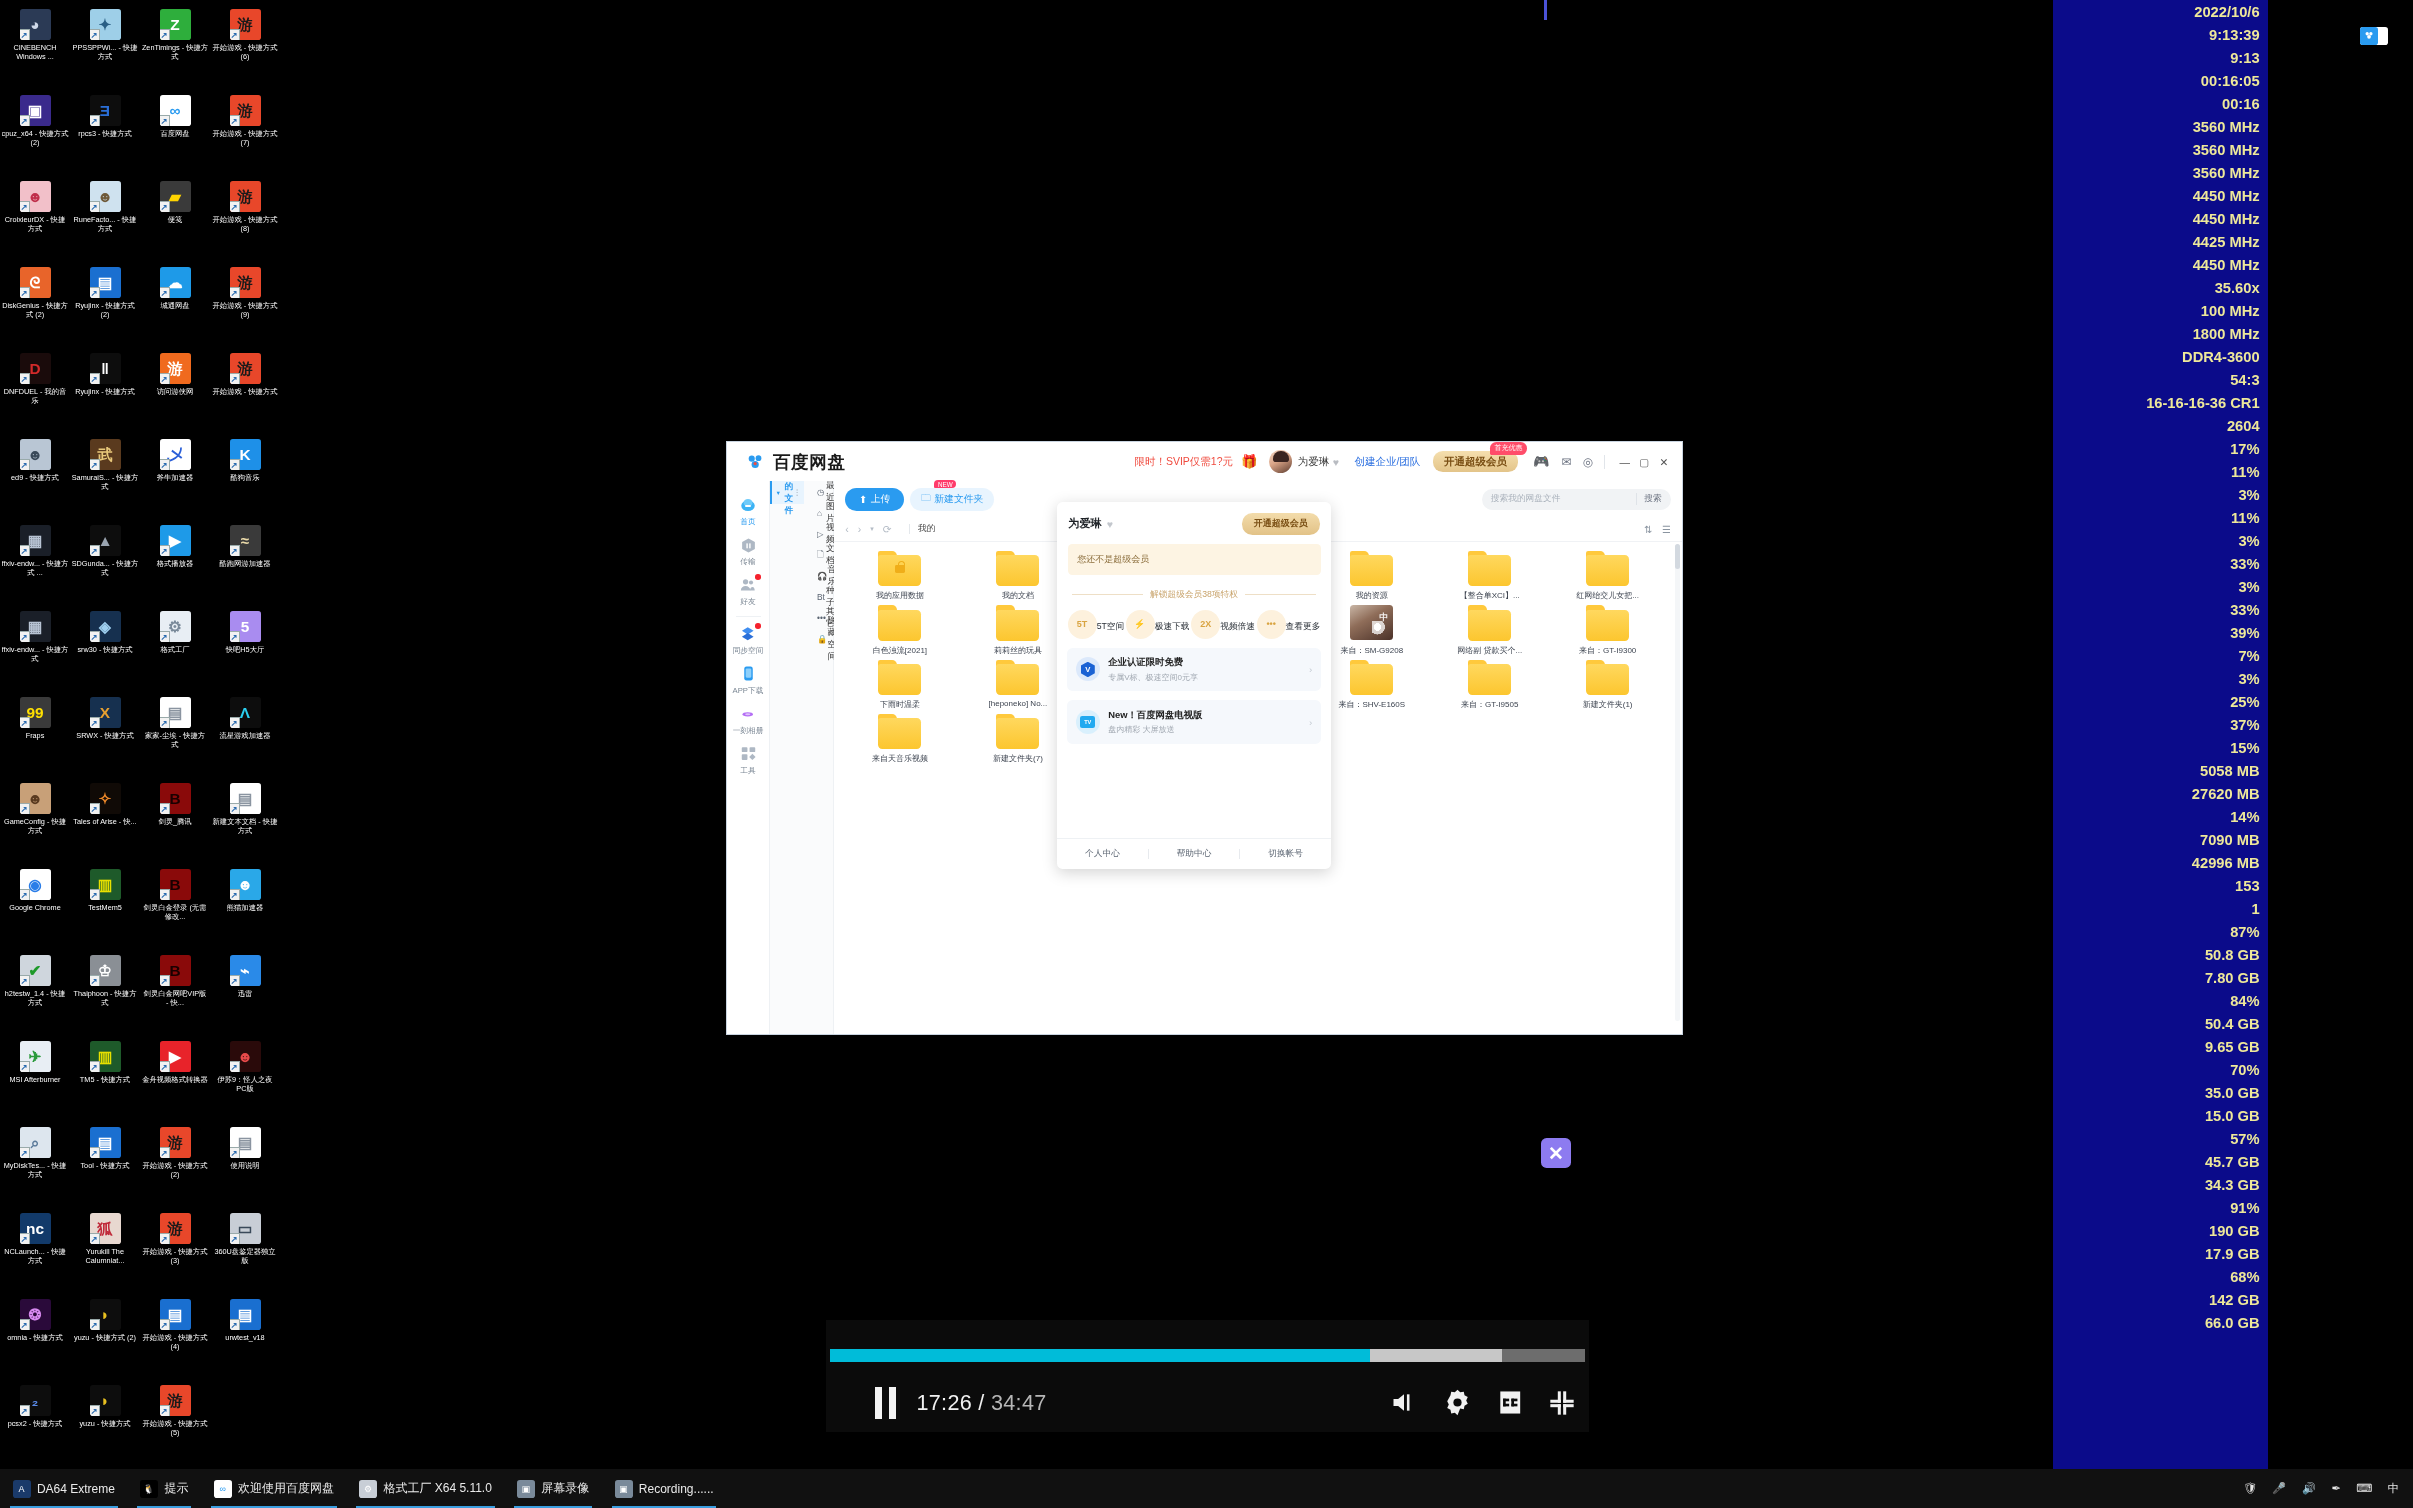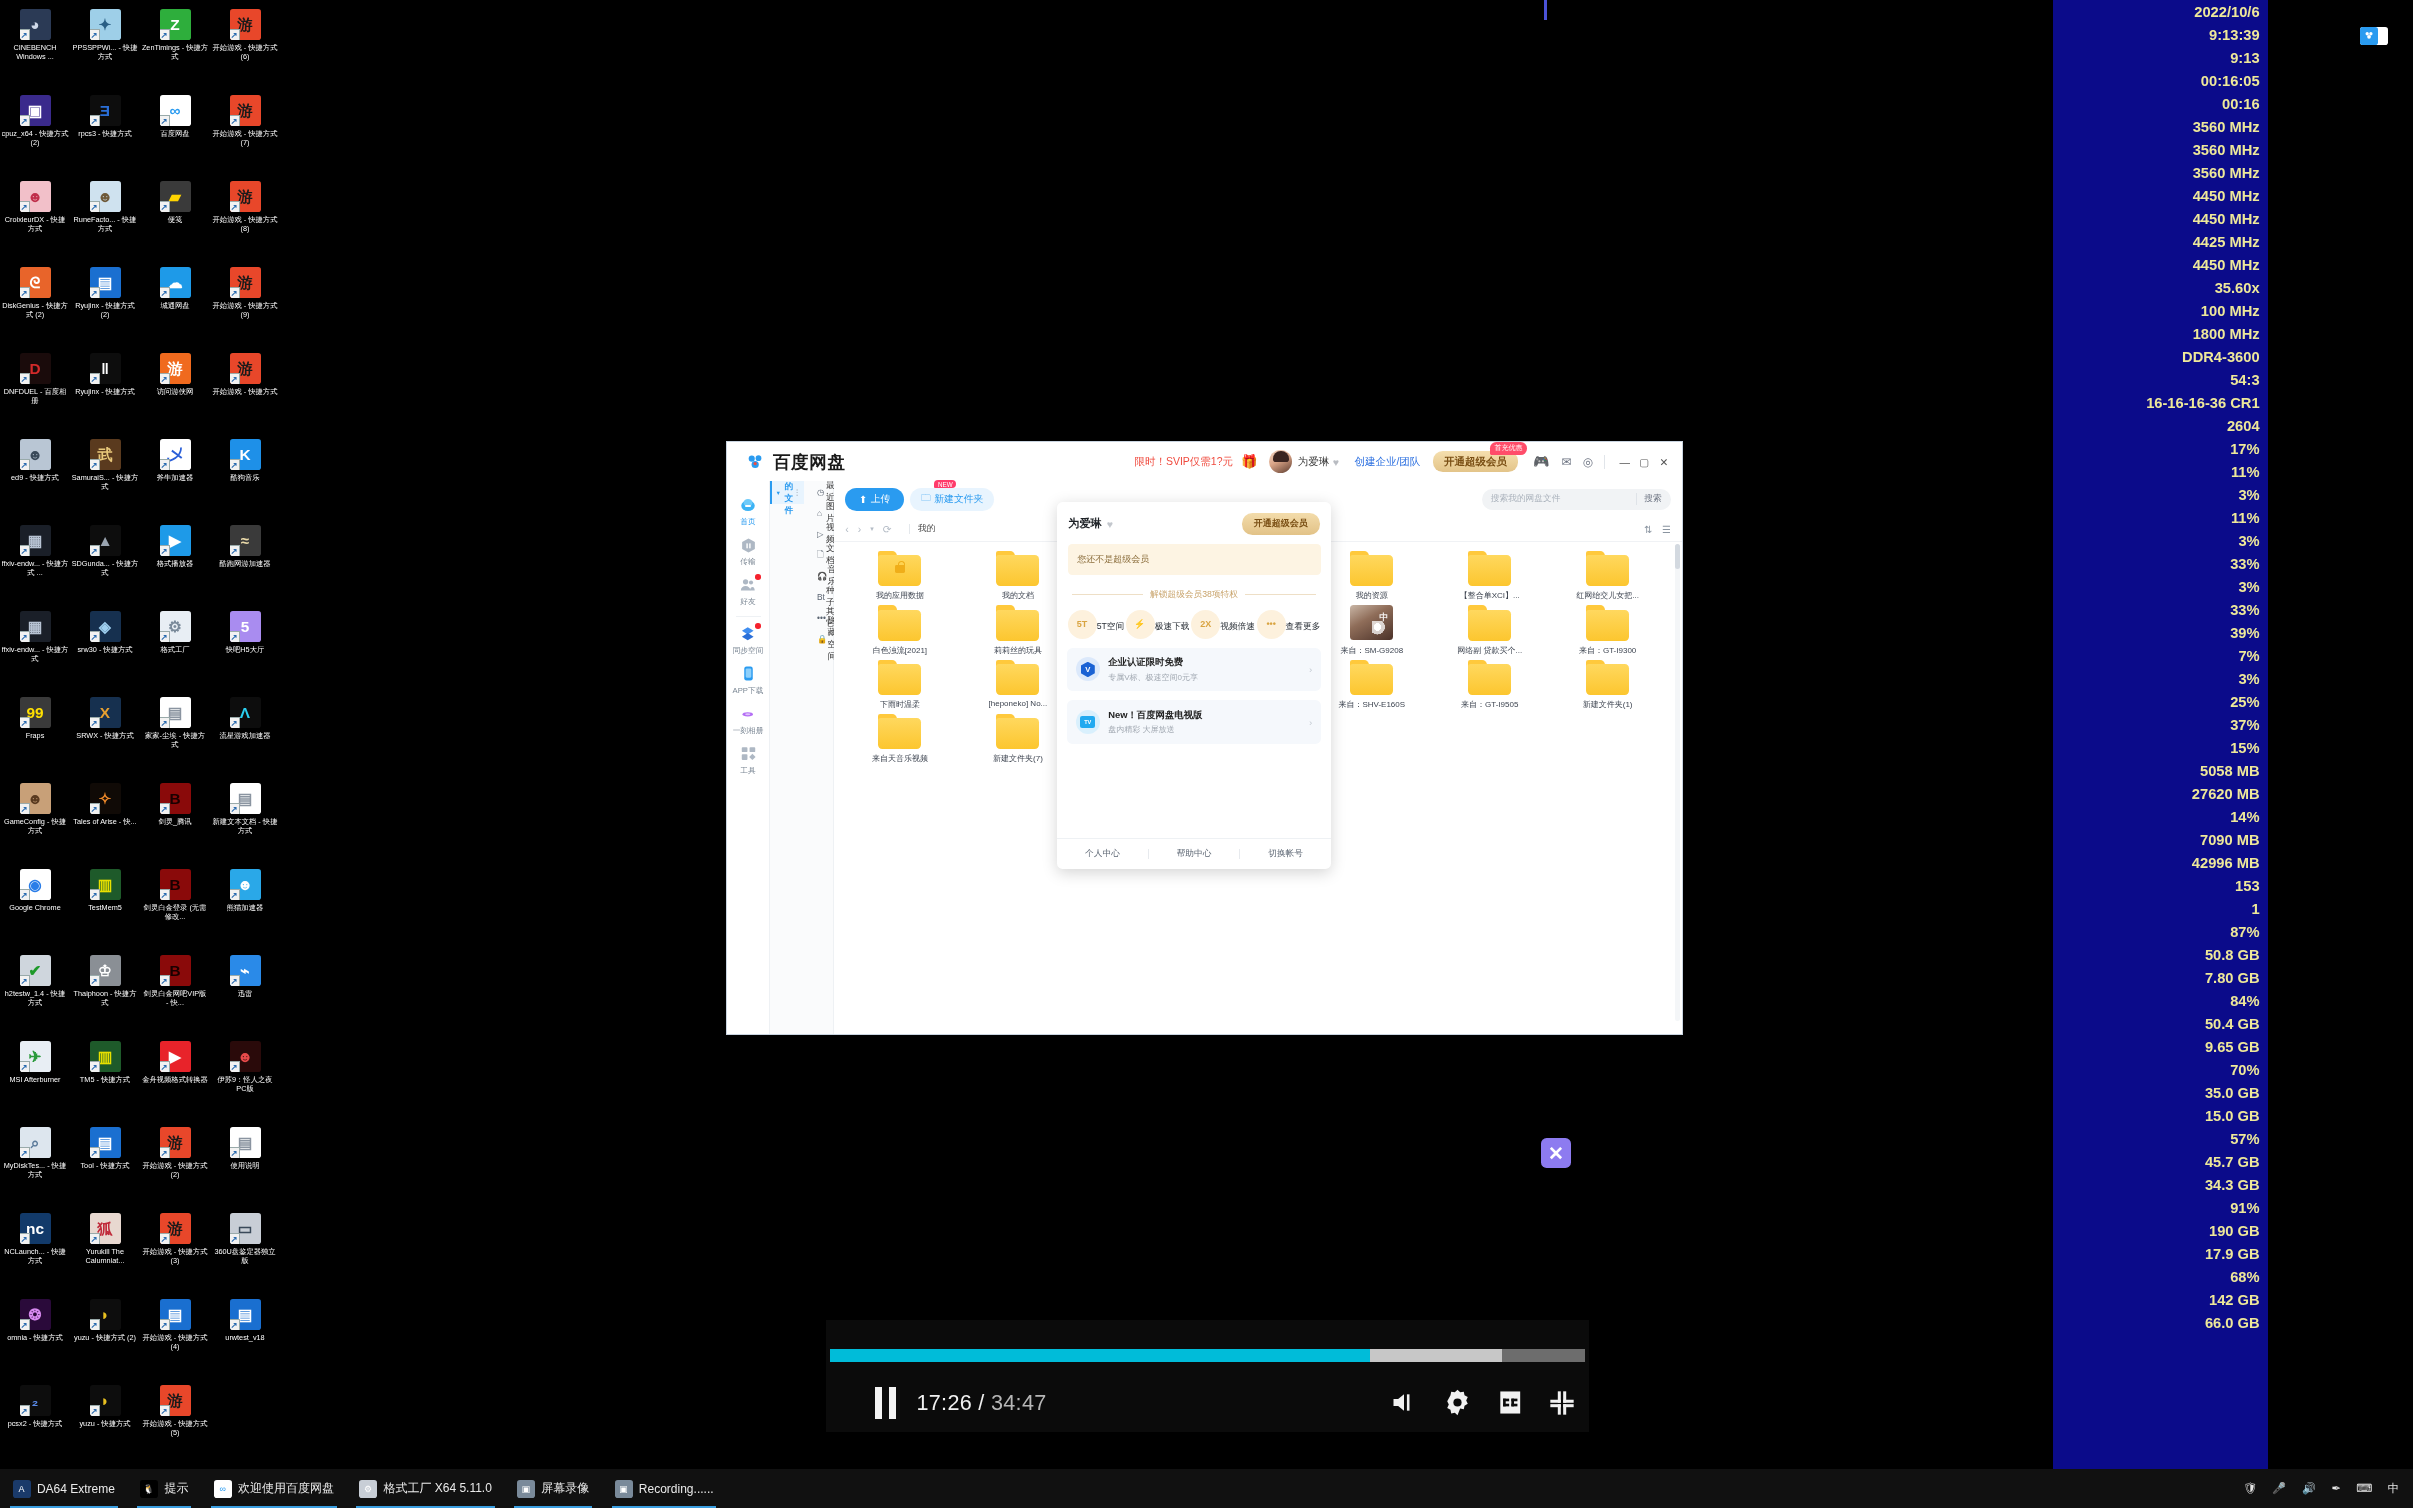--- a/index.html
+++ b/index.html
@@ -576,21 +576,21 @@
           <span>游</span>
           <span class="ov">↗</span>
         </div>
         <div class="di-label">开始游戏 - 快捷方式 (9)</div>
       </div>
       <div class="desk-icon">
         <div class="di-img" style="background:#1a0b0b;color:#d22a2a">
           <span>D</span>
           <span class="ov">↗</span>
         </div>
-        <div class="di-label">DNFDUEL - 百度相册</div>
+        <div class="di-label">DNFDUEL - 我的音乐</div>
       </div>
       <div class="desk-icon">
         <div class="di-img" style="background:#0d0d0d;color:#ffffff">
           <span>‖</span>
           <span class="ov">↗</span>
         </div>
         <div class="di-label">Ryujinx - 快捷方式</div>
       </div>
       <div class="desk-icon">
         <div class="di-img" style="background:#f06a1e;color:#ffffff">

